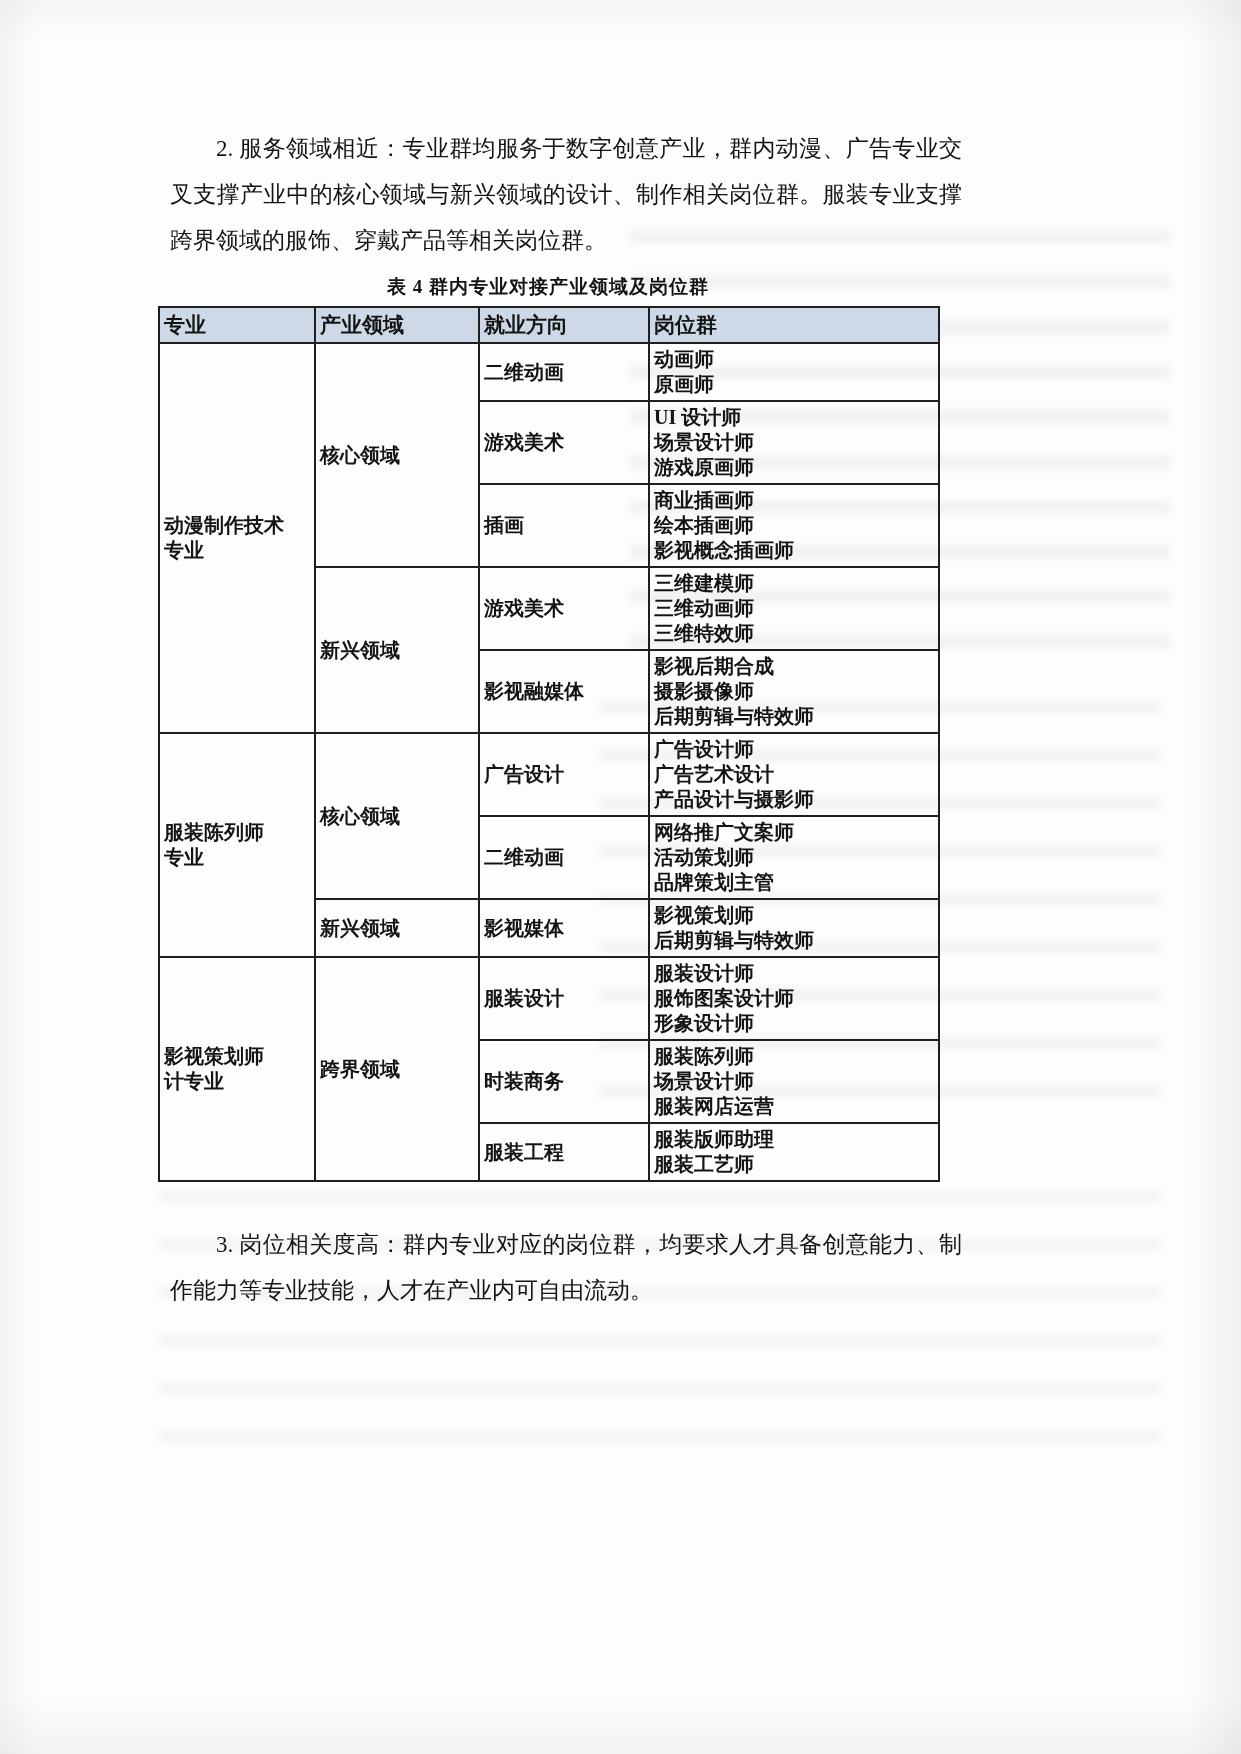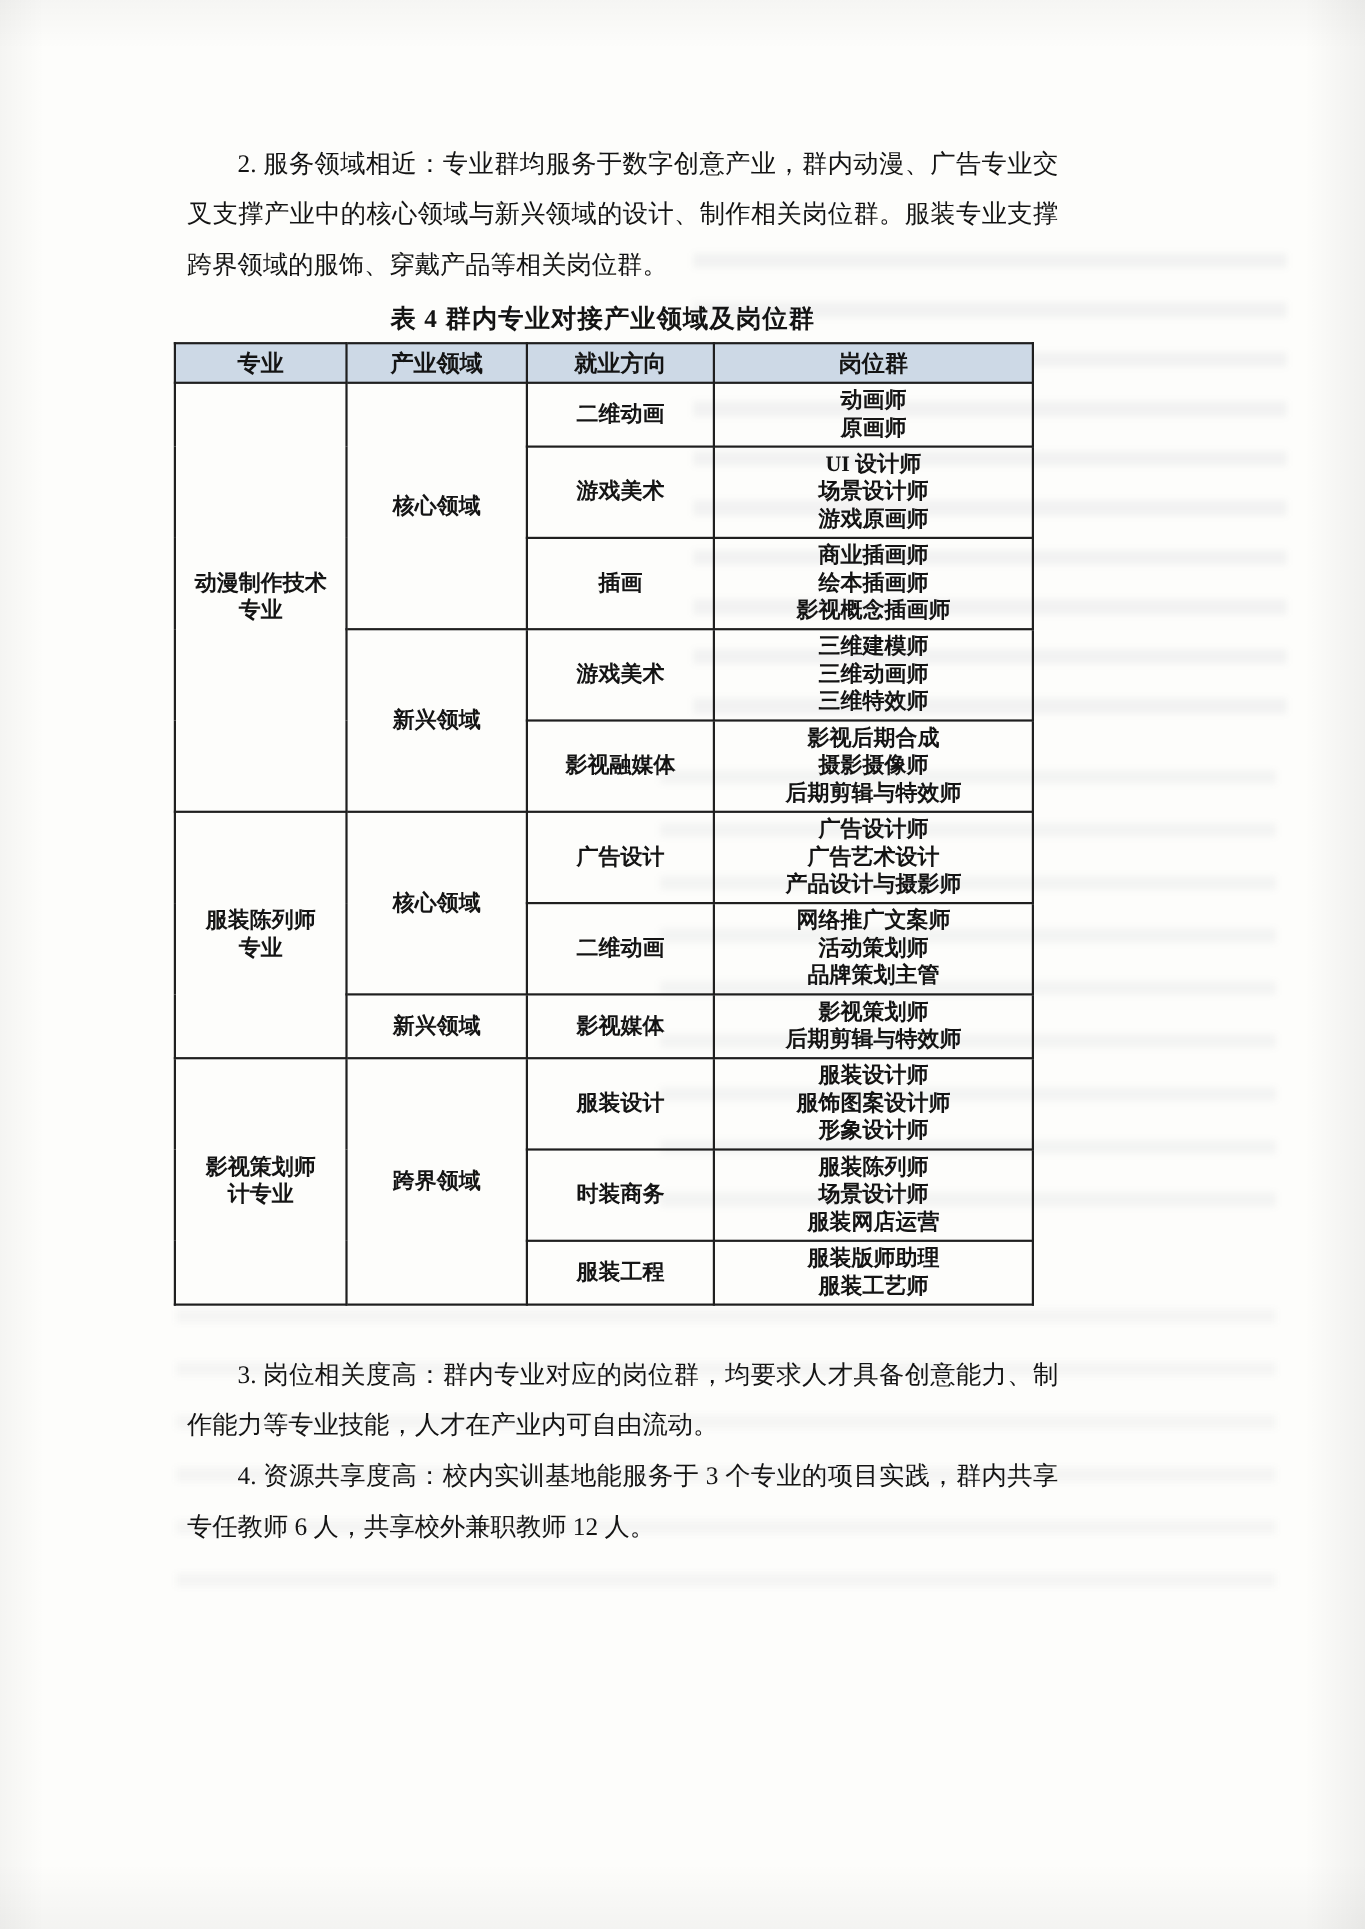--- a/index.html
+++ b/index.html
@@ -42,33 +42,33 @@
     font-size:23px;
     line-height:46px;
     text-align:justify;
     text-indent:2em;
   }
   .plabel { font-weight:normal; }
   .tbl-caption {
     width:780px;
     margin:10px 0 6px -12px;
     text-align:center;
-    font-size:23px;
+    font-size:19px;
     font-weight:bold;
     letter-spacing:1px;
   }
   table.main-table {
     border-collapse:collapse;
     table-layout:fixed;
     width:780px;
     margin-left:-12px;
   }
   .main-table th, .main-table td {
     border:2px solid #1f1f1f;
-    text-align:center;
+    text-align:left;
     vertical-align:middle;
     white-space:pre-line;
     padding:3px 4px;
   }
   .main-table th {
     background:#cdd9e6;
     font-size:21px;
     line-height:26px;
     padding:4px;
   }
@@ -185,17 +185,14 @@
         <td>服装版师助理
 服装工艺师</td>
       </tr>
     </tbody>
   </table>
 
   <p class="body-para after-table">
     <span class="plabel">3. 岗位相关度高：</span><span>群内专业对应的岗位群，均要求人才具备创意能力、制作能力等专业技能，人才在产业内可自由流动。</span>
   </p>
 
-  <p class="body-para">
-    <span class="plabel">4. 资源共享度高：</span><span>校内实训基地能服务于 3 个专业的项目实践，群内共享专任教师 6 人，共享校外兼职教师 12 人。</span>
-  </p>
 
 </div>
 
 </body></html>

